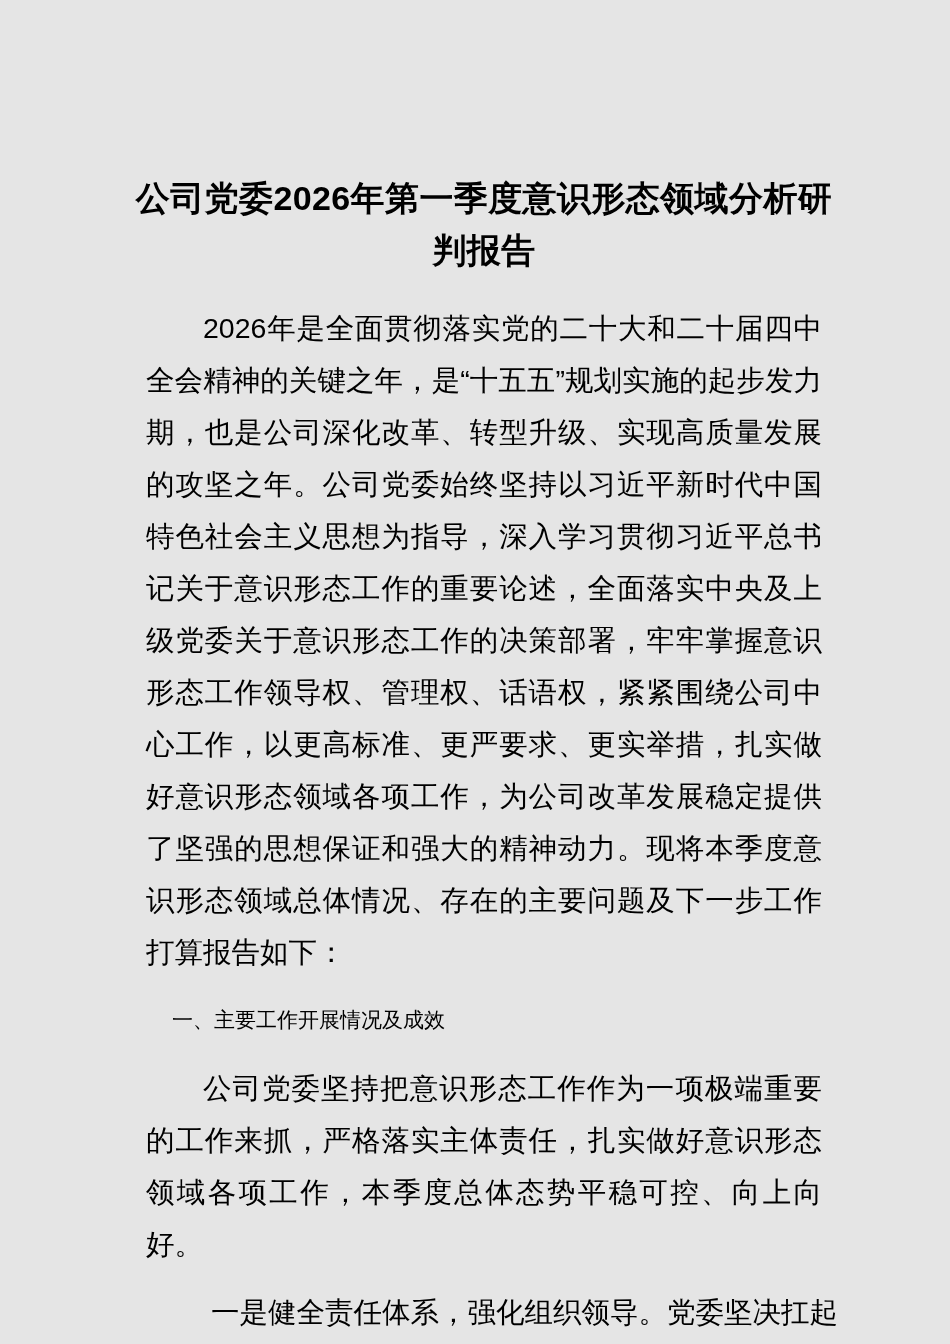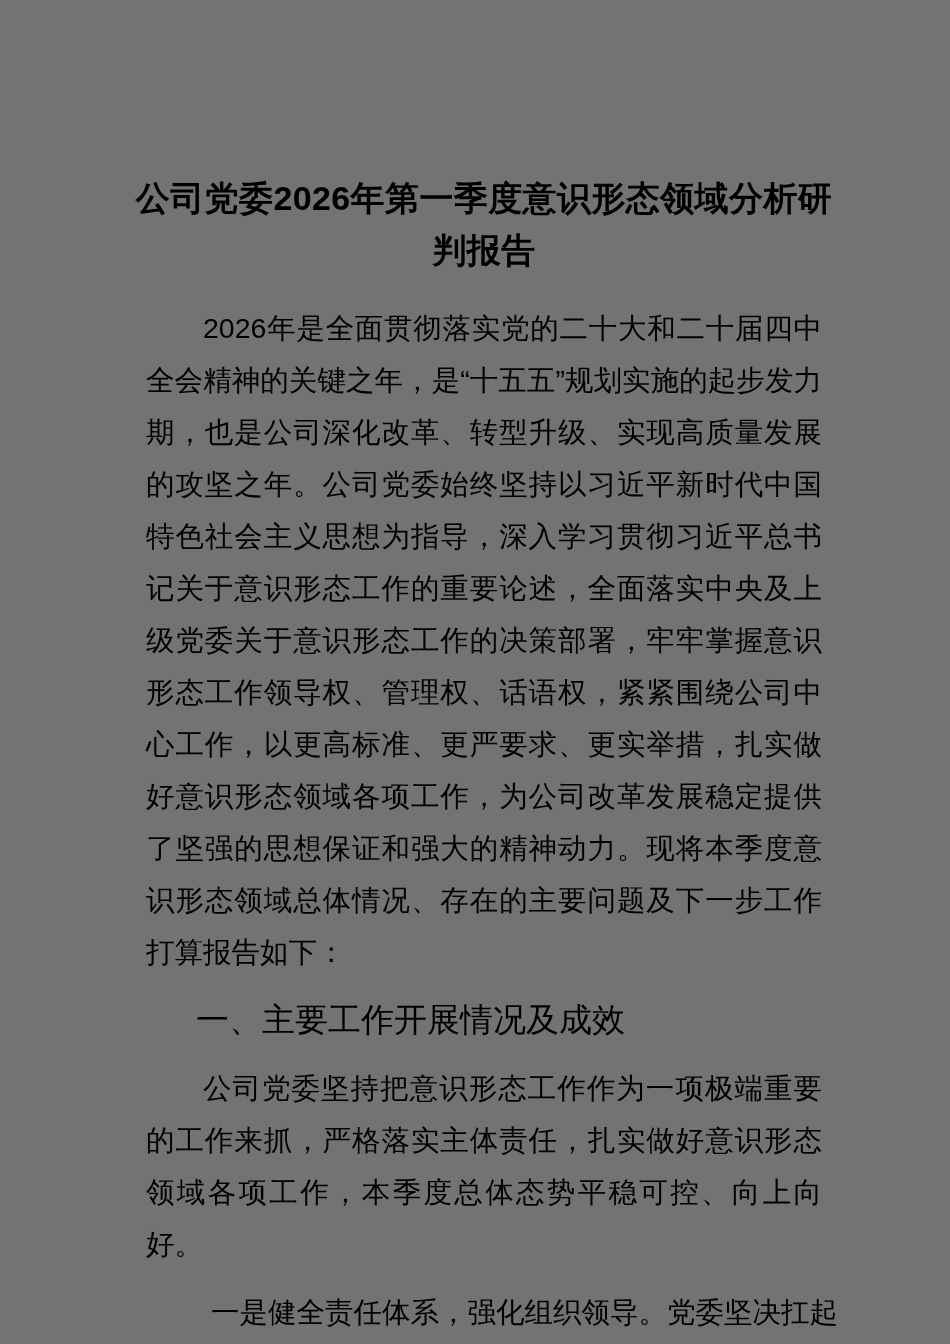--- a/index.html
+++ b/index.html
@@ -10,21 +10,21 @@
   body {
     font-family: "Liberation Sans", "DejaVu Sans", sans-serif;
     color: #000000;
     -webkit-font-smoothing: antialiased;
   }
 
   .page {
     position: relative;
     width: 950px;
     height: 1344px;
-    background: #737373;
+    background: #e5e5e5;
     overflow: hidden;
     box-sizing: border-box;
   }
 
   .content {
     position: absolute;
     left: 130px;
     top: 0;
     width: 708px;
   }
@@ -54,21 +54,21 @@
     letter-spacing: 0px;
   }
 
   .para.first-body {
     margin-top: 26px;
   }
 
   
   .heading-level1 {
     margin: 0;
-    font-size: 33px;
+    font-size: 21px;
     line-height: 52px;
     font-weight: normal;
     text-indent: 2em;
     text-align: left;
     word-break: break-all;
   }
 
   
   .heading-level2 {
     margin: 0;

